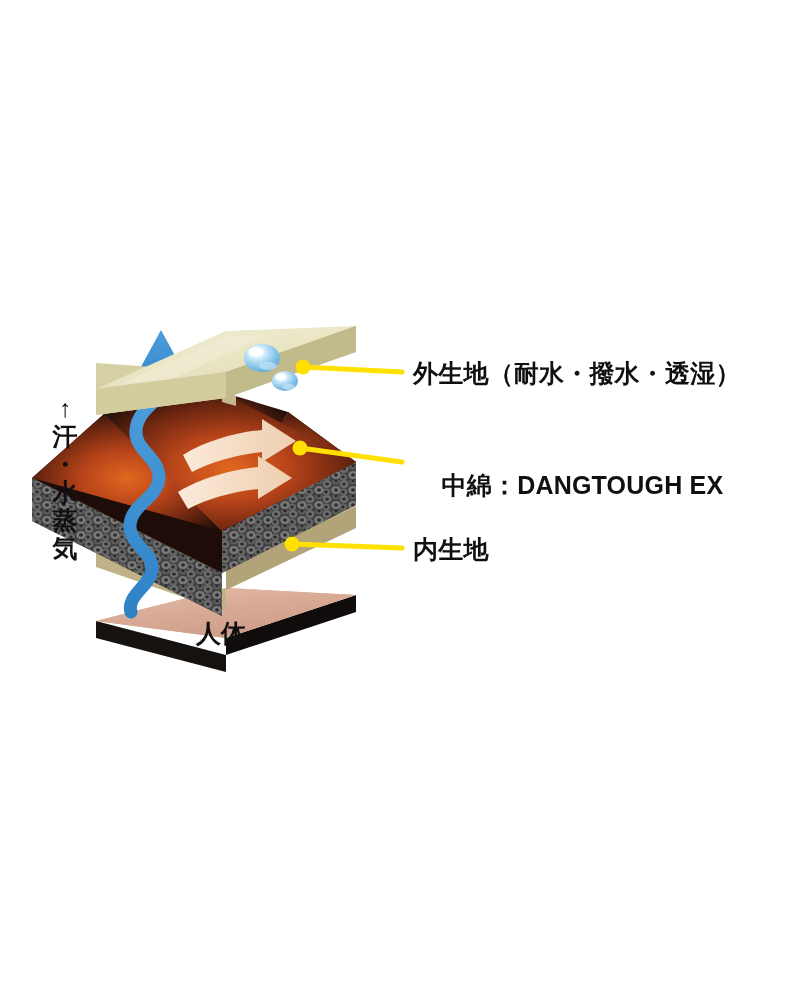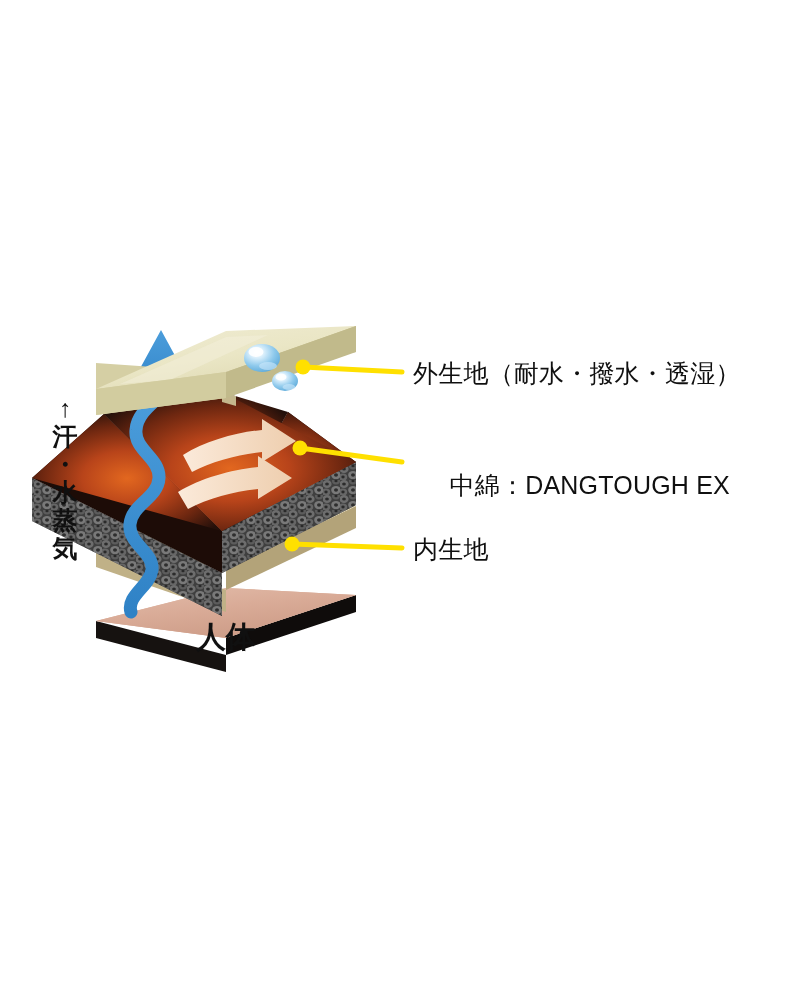--- a/index.html
+++ b/index.html
@@ -23,35 +23,34 @@
     left: 0;
     top: 0;
     width: 800px;
     height: 1000px;
     display: block;
   }
   .callout-text {
     position: absolute;
     font-family: "Liberation Sans", sans-serif;
     color: #101010;
-    font-weight: 400;
+    font-weight: 700;
     letter-spacing: 0.2px;
     white-space: pre;
     line-height: 1.28;
   }
   #callout-outer {
     left: 413px;
     top: 357px;
     font-size: 25px;
   }
   #callout-mid {
     left: 413px;
     top: 437px;
     font-size: 25px;
-    margin-left: 8px;
   }
   #callout-mid .mid-line2 {
     display: block;
   }
   #callout-inner {
     left: 413px;
     top: 533px;
     font-size: 25px;
     text-align: center;
   }
@@ -68,21 +67,21 @@
     line-height: 1.12;
   }
   #vertical-label .vchar {
     display: block;
   }
   #body-label {
     position: absolute;
     left: 196px;
     top: 617px;
     font-family: "Liberation Sans", sans-serif;
-    font-size: 30px;
+    font-size: 25px;
     font-weight: 700;
     color: #101010;
     white-space: pre;
   }
 </style>
 </head>
 <body>
 
 <div id="diagram-root">
 

